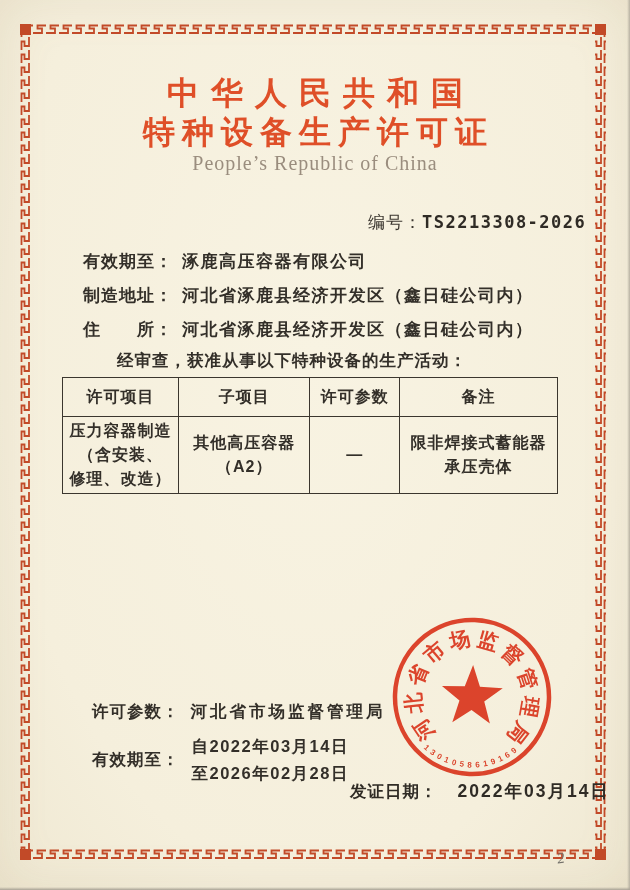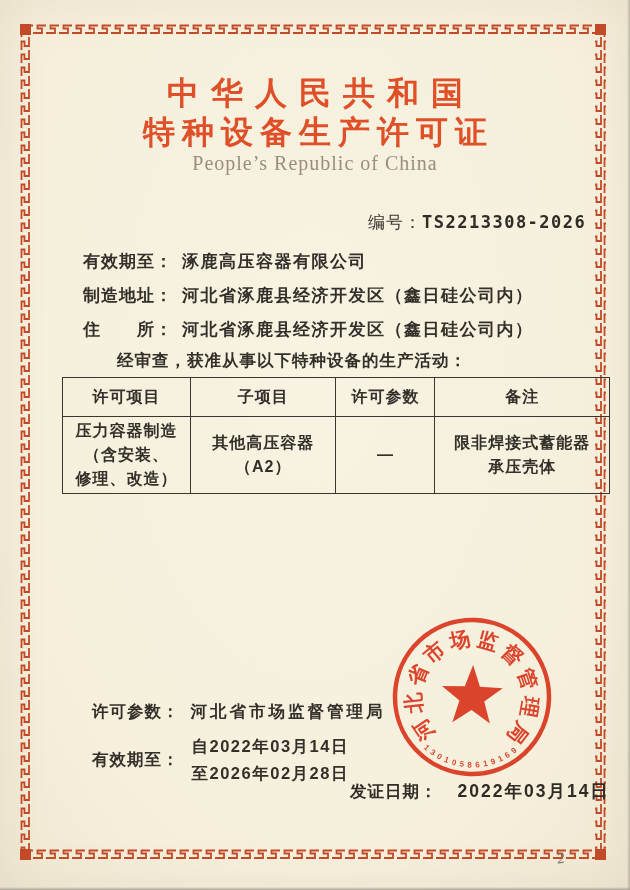--- a/index.html
+++ b/index.html
@@ -47,21 +47,21 @@
   .info-row{height:34px;line-height:24px;font-size:17px;color:#332f29;white-space:nowrap;}
   .info-label{font-weight:600;letter-spacing:1px;}
   .info-value{margin-left:9px;letter-spacing:1.5px;font-weight:600;}
 
   .intro-line{
     position:absolute;top:350px;left:117px;margin:0;
     font-size:16.5px;font-weight:700;color:#332f29;letter-spacing:1px;
   }
 
   table.license-table{
-    position:absolute;top:377px;left:62px;width:548px;
+    position:absolute;top:377px;left:62px;width:496px;
     border-collapse:collapse;table-layout:fixed;
     background:transparent;
   }
   table.license-table th, table.license-table td{
     border:1.6px solid #3b362e;
     font-size:16px;color:#332f29;text-align:center;vertical-align:middle;
     padding:2px 4px;font-weight:600;letter-spacing:1px;
   }
   table.license-table thead th{height:34px;}
   table.license-table tbody td{height:66px;white-space:pre-line;line-height:24px;}

